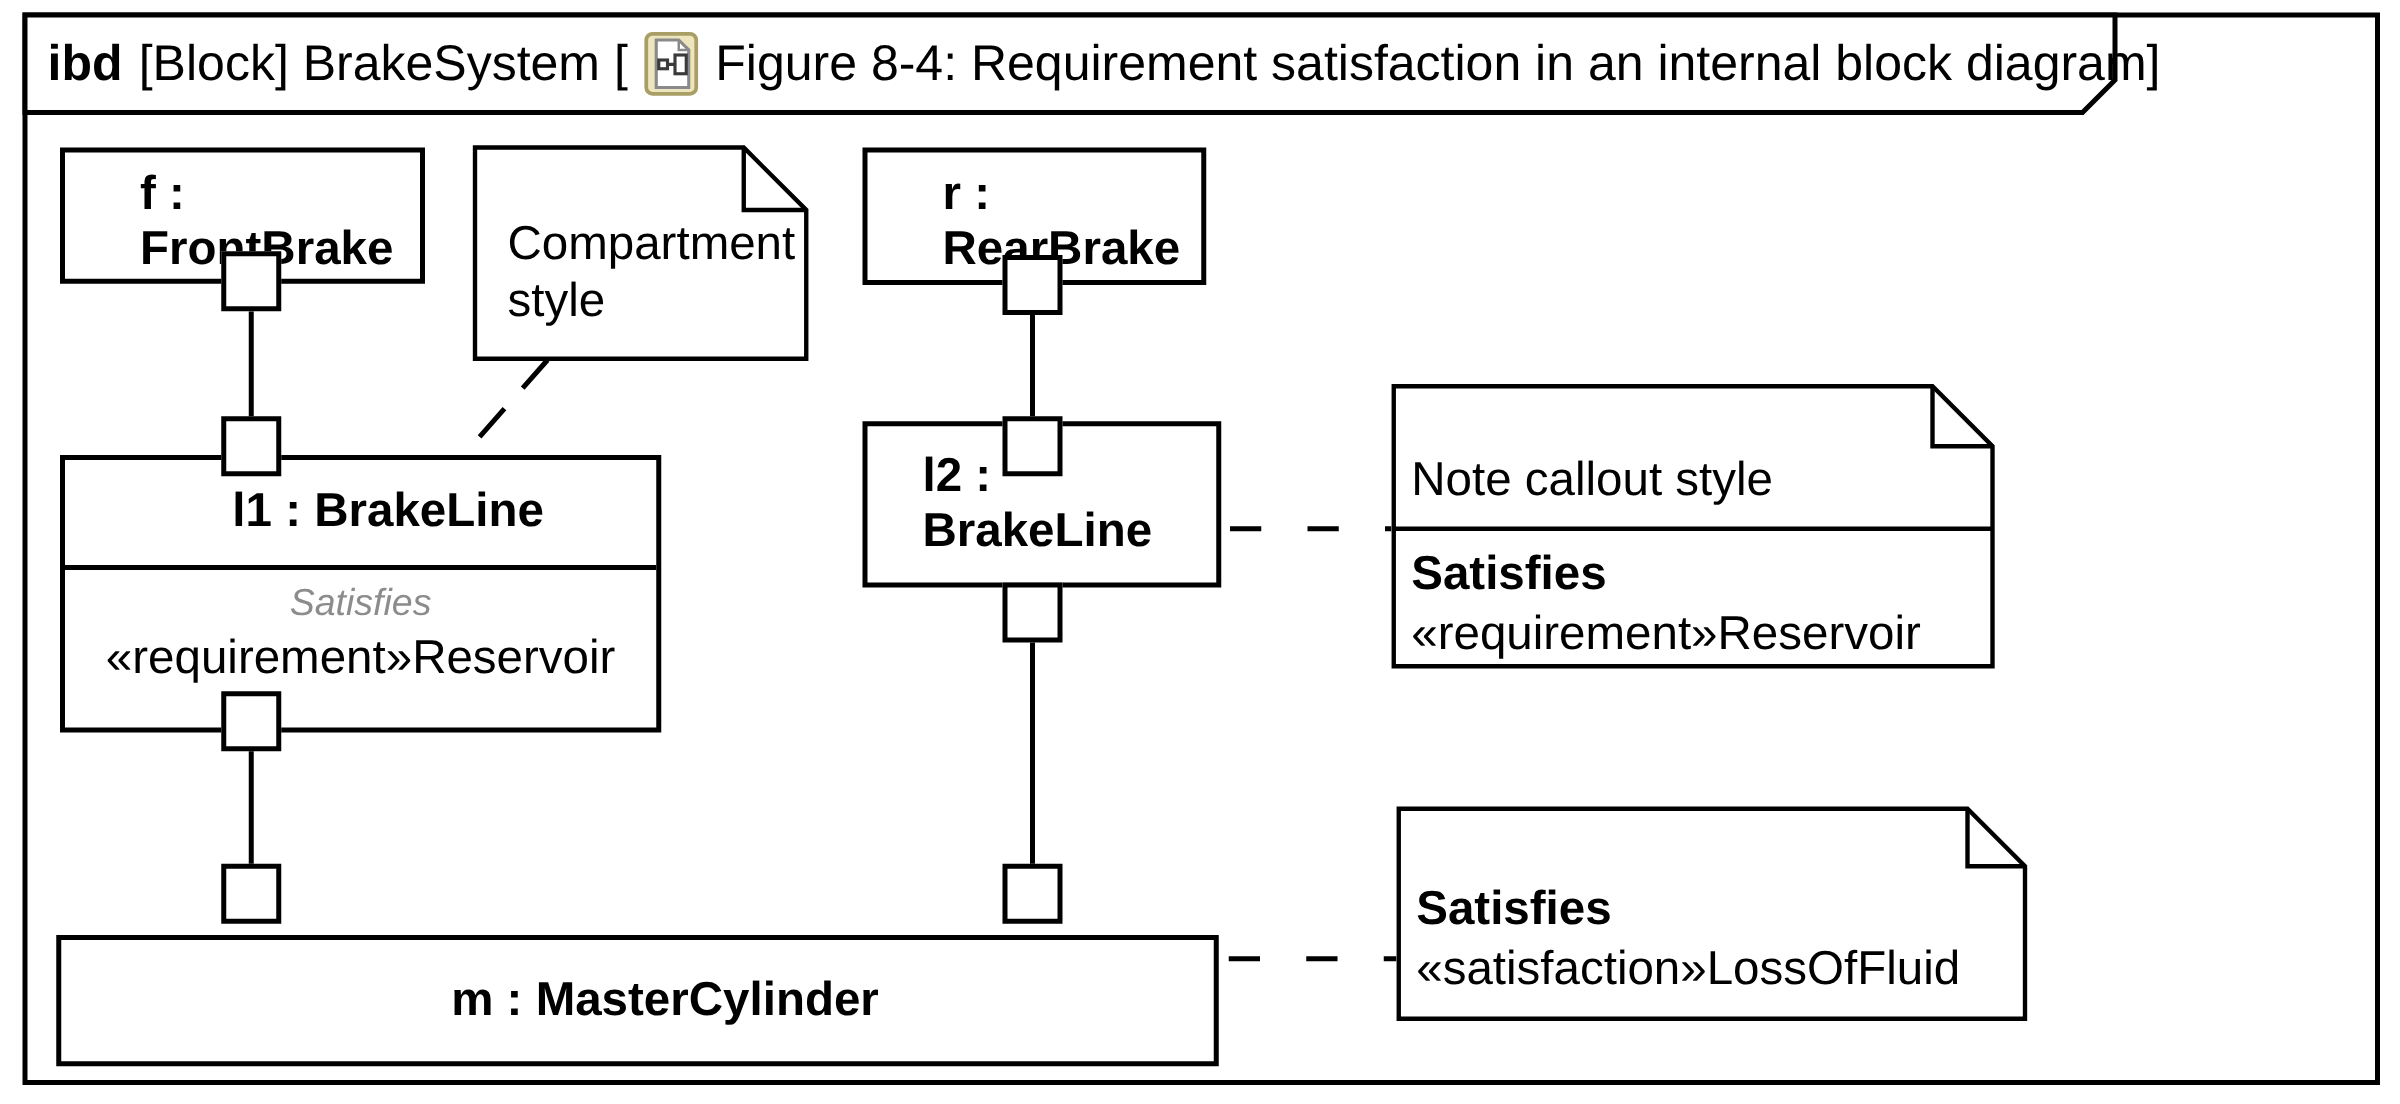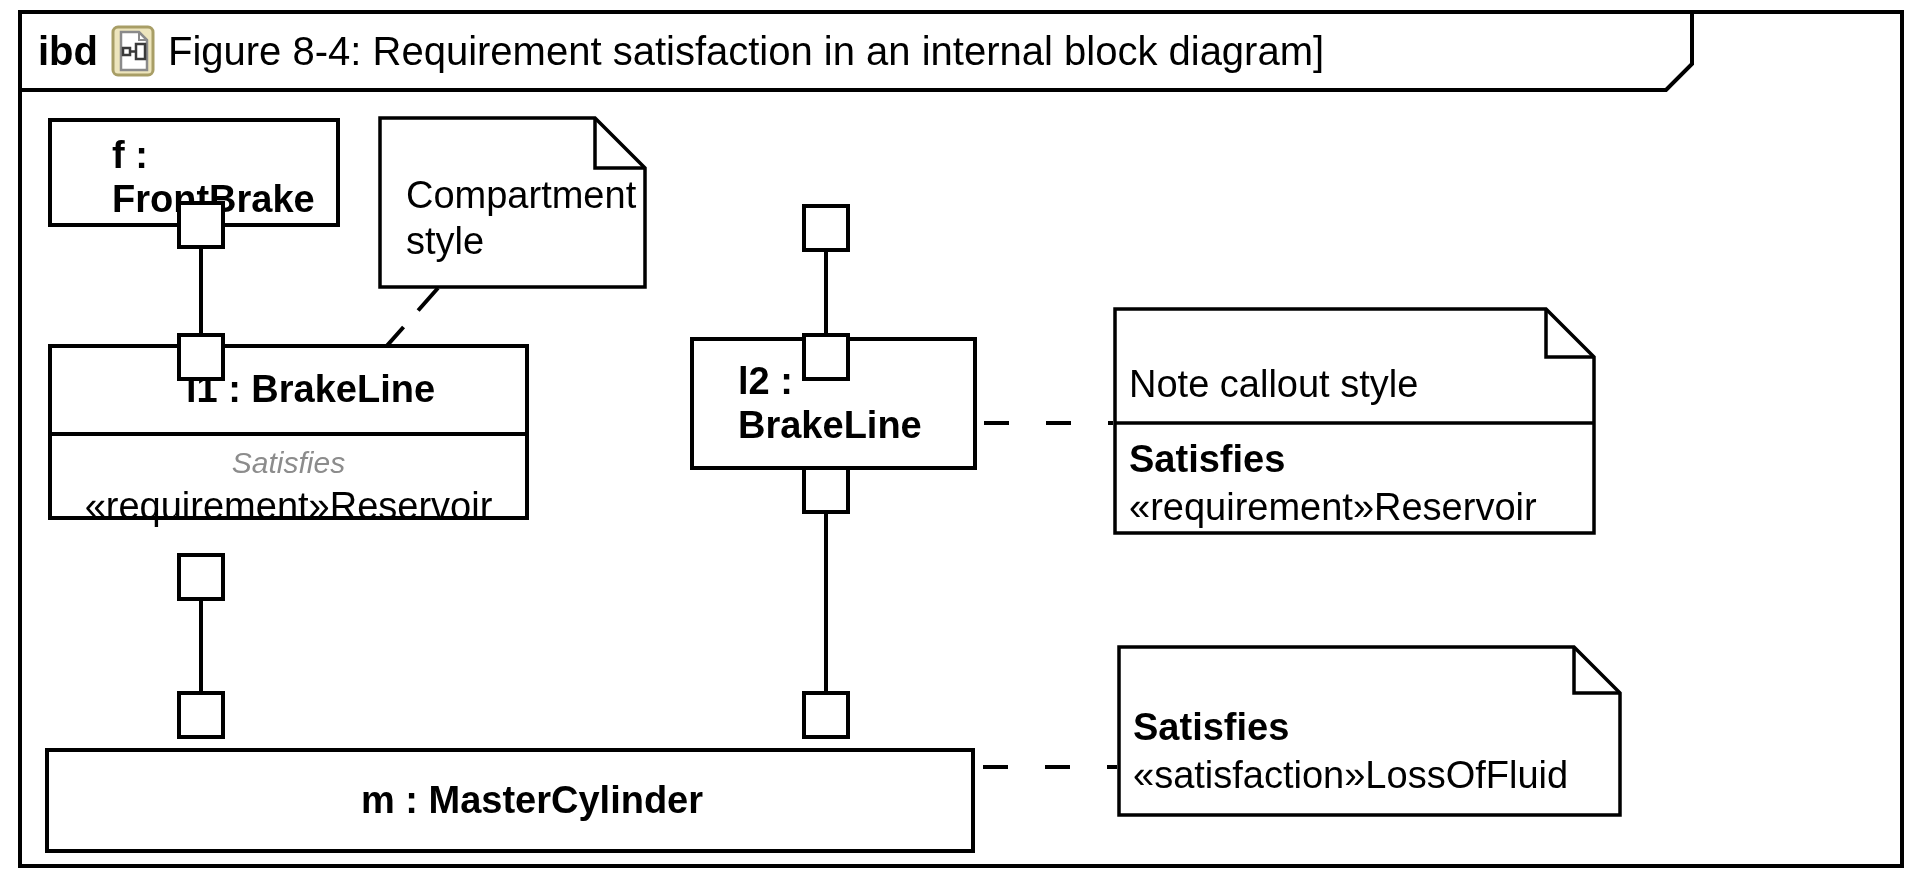--- a/index.html
+++ b/index.html
@@ -77,39 +77,43 @@
     <path d="M1115 309 H1546 L1594 357 V533 H1115 Z" fill="#ffffff" stroke="#000000" stroke-width="3.5"></path>
     <path d="M1546 309 V357 H1594" fill="none" stroke="#000000" stroke-width="3.5"></path>
     <line x1="1115" y1="423" x2="1594" y2="423" stroke="#000000" stroke-width="3.5"></line>
 
     <path d="M1119 647 H1574 L1620 693 V815 H1119 Z" fill="#ffffff" stroke="#000000" stroke-width="3.5"></path>
     <path d="M1574 647 V693 H1620" fill="none" stroke="#000000" stroke-width="3.5"></path>
   </svg>
 
   <div class="abs frame-title">
     <span class="kind">ibd</span>
+    <span>[Block] BrakeSystem [</span>
     <span style="display:inline-flex;">
       <svg width="44" height="52" viewBox="0 0 44 52">
         <rect x="2" y="2" width="40" height="48" rx="5" fill="var(--icon-fill)" stroke="var(--icon-border)" stroke-width="3"></rect>
         <path d="M10 7 H28 L36 15 V45 H10 Z" fill="#ffffff" stroke="#8a8a8a" stroke-width="2.5"></path>
         <path d="M28 7 V15 H36" fill="none" stroke="#8a8a8a" stroke-width="2"></path>
         <rect x="12" y="23" width="7" height="7" fill="#ffffff" stroke="#3a3a3a" stroke-width="2.5"></rect>
         <line x1="19" y1="26.5" x2="25" y2="26.5" stroke="#3a3a3a" stroke-width="2.5"></line>
         <rect x="25" y="19" width="9" height="15" fill="#ffffff" stroke="#3a3a3a" stroke-width="2.5"></rect>
       </svg>
     </span>
     <span>Figure 8-4: Requirement satisfaction in an internal block diagram]</span>
   </div>
 
   <div class="abs block" style="left:48px;top:118px;width:292px;height:109px;">
     <div class="block-label pad-label">f : FrontBrake</div>
   </div>
 
+  <div class="abs block" style="left:690px;top:118px;width:275px;height:110px;">
+    <div class="block-label pad-label">r : RearBrake</div>
+  </div>
 
-  <div class="abs block" style="left:48px;top:344px;width:481px;height:176px;">
+  <div class="abs block" style="left:48px;top:364px;width:481px;height:222px;">
     <div class="l1-title">
       <span class="block-label">l1 : BrakeLine</span>
     </div>
     <div class="l1-comp">
       <span class="satisfies-italic">Satisfies</span>
       <span class="req-item">«requirement»Reservoir</span>
     </div>
   </div>
 
   <div class="abs block" style="left:690px;top:337px;width:287px;height:133px;">

